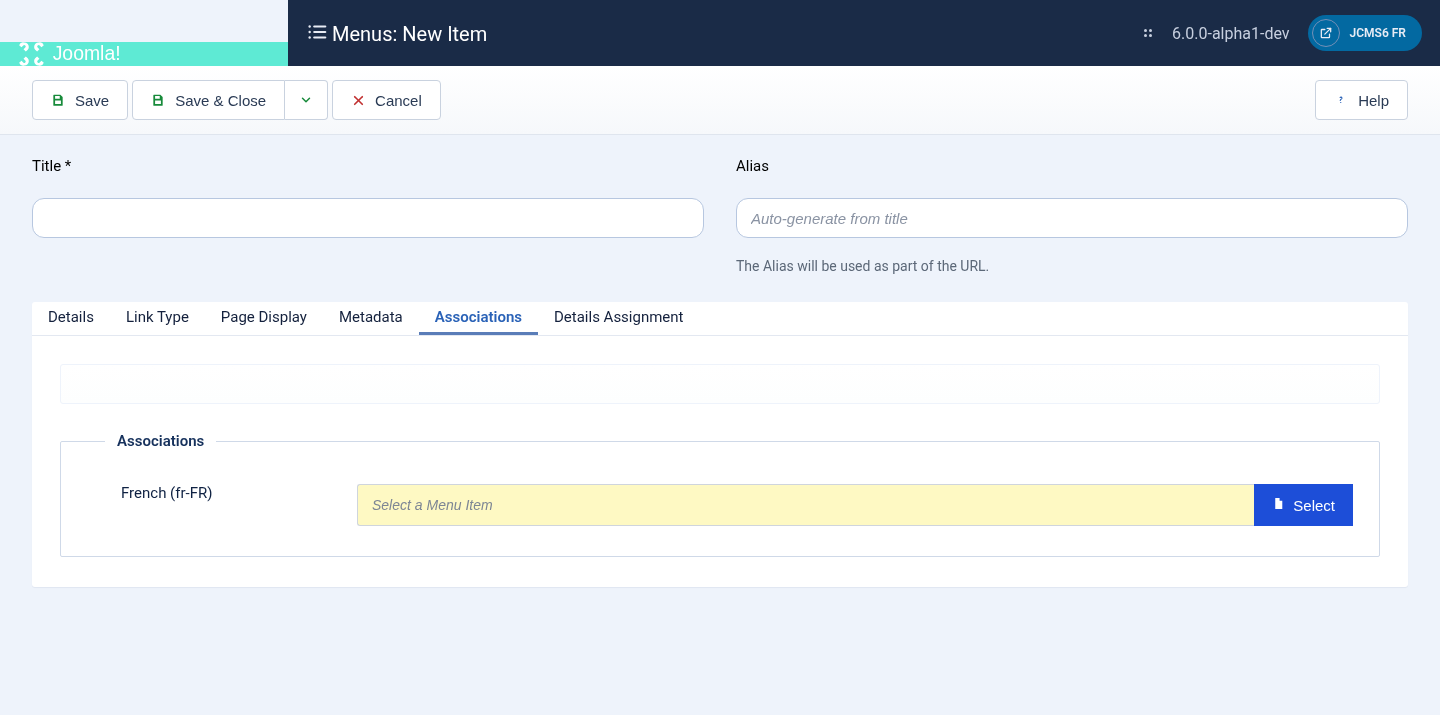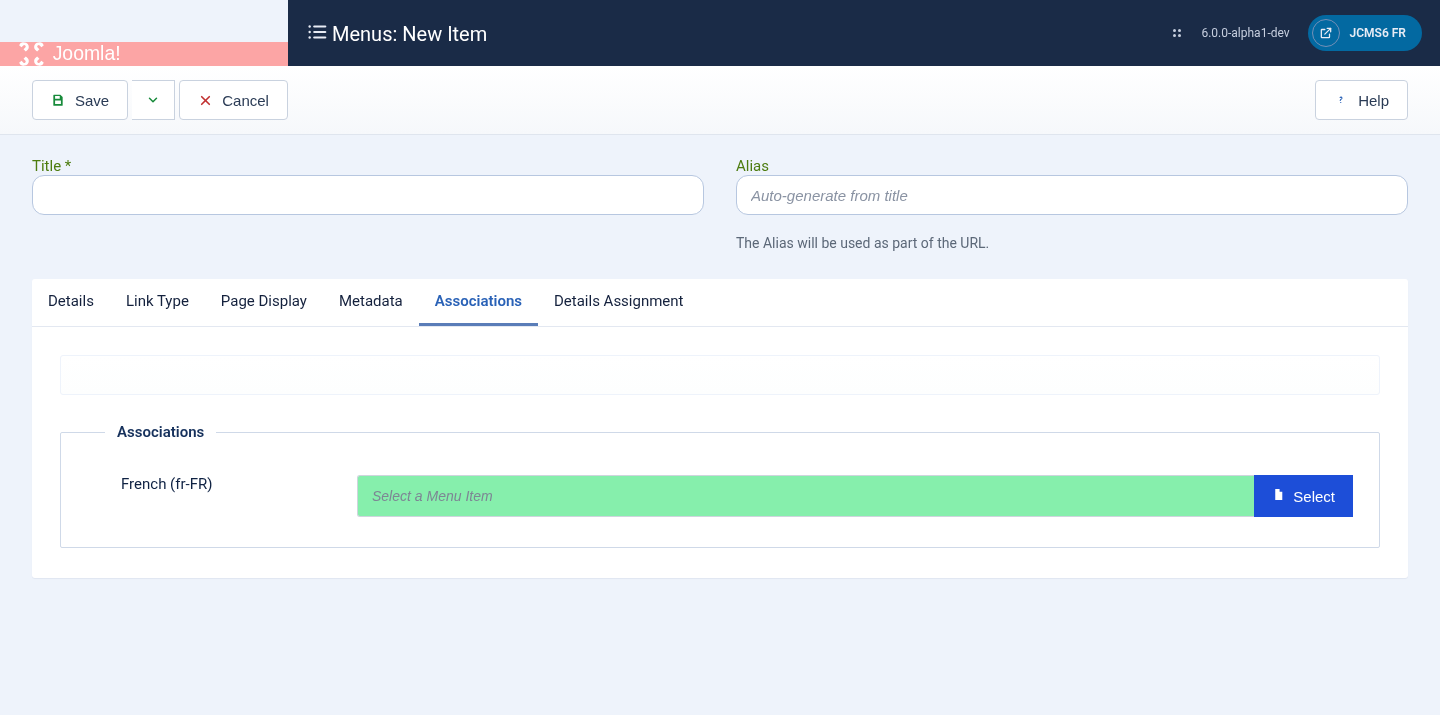--- a/index.html
+++ b/index.html
@@ -8,38 +8,38 @@
     font-family: -apple-system, BlinkMacSystemFont, "Segoe UI", Roboto, Helvetica, Arial, sans-serif;
     background: #eef3fb;
     color: #14213d;
     font-size: 14px;
   }
 
   
   .top-band { display: flex; height: 66px; }
   .brand-cell {
     width: 288px;
-    background: #fca5a5;
+    background: #5eead4;
     display: flex; align-items: center;
     padding-left: 10px;
     margin-top: 42px;
   }
   .brand-cell svg { height: 30px; }
   .page-header {
     flex: 1;
     background: #1a2b47;
     display: flex; align-items: center;
     padding: 0 18px;
     color: #fff;
     justify-content: space-between;
   }
   .page-title-wrap { display: flex; align-items: flex-end; gap: 4px; }
   .page-title { font-size: 20px; font-weight: 400; color: #fff; }
   .header-right { display: flex; align-items: center; gap: 18px; }
-  .ver-text { font-size: 12px; color: #c7cfdf; display: flex; align-items: center; gap: 18px;}
+  .ver-text { font-size: 16px; color: #c7cfdf; display: flex; align-items: center; gap: 18px;}
   .site-pill {
     display: flex; align-items: center; gap: 10px;
     background: #0369a1; color: #e8ecf5;
     border-radius: 20px;
     padding: 4px 16px 4px 4px;
     font-size: 12px; font-weight: 600;
     height: 36px;
   }
   .site-pill .circ {
     width: 28px; height: 28px; border-radius: 50%;
@@ -71,40 +71,40 @@
   .btn-group .btn.caret { border-left: none; border-top-left-radius:0; border-bottom-left-radius:0; padding: 0 14px; }
   .ic { display:inline-block; width:14px; height:14px; }
   .ic.green { color:#178a3a; }
   .ic.red { color:#c13030; }
   .ic.blue { color:#2a62b7; }
 
   
   .form-area { padding: 22px 32px 0; }
   .fields-row { display:flex; gap: 32px; }
   .fld { flex:1; }
-  .fld label { display:block; font-size: 15px; color:#4d7c0f; margin-bottom: 0; }
+  .fld label { display:block; font-size: 15px; color:#000000; margin-bottom: 23px; }
   .fld input[type=text] {
     width:100%; height:40px;
     border:1px solid #b7c7e0; border-radius:12px;
     padding: 0 14px; font-size:15px;
     background:#fff;
   }
   .fld input[type=text]::placeholder { color:#8a93a3; font-style: italic; }
   .fld .hint { margin-top:20px; font-size:14px; color:#5c6878; }
 
   
   .card {
     margin: 28px 32px 32px;
     background:#fff;
     border-radius:3px;
     box-shadow: 0 1px 1px rgba(20,40,80,.06);
   }
   .tabs { display:flex; border-bottom:1px solid #e3e8f1; }
   .tab {
-    padding: 13px 16px;
+    padding: 6px 16px;
     font-size:15px; color:#14213d;
     cursor:pointer;
     border-bottom: 3px solid transparent;
   }
   .tab.active { color:#2a62b7; font-weight:600; border-bottom-color:#5a7db8; }
   .tab-content { padding: 28px 28px 30px; }
 
   .spacer-bar {
     height: 40px;
     border:1px solid #eef3fb; border-radius:3px;
@@ -126,21 +126,21 @@
   .assoc-label {
     width: 240px; padding-left: 4px;
     color:#0f2243; font-size:15px;
   }
   .assoc-field {
     flex:1; display:flex; align-items:stretch; height:42px;
   }
   .assoc-field input {
     flex:1; border:1px solid #cfd5dd; border-right:none;
     border-radius: 3px 0 0 3px;
-    background:#86efac; padding:0 14px; font-size:14px;
+    background:#fef9c3; padding:0 14px; font-size:14px;
     color:#6a7485;
   }
   .assoc-field input::placeholder { color:#7d8694; font-style: italic; }
   .assoc-field .abtn {
     display:inline-flex; align-items:center; gap:8px;
     padding: 0 18px;
     background:#1d4ed8; color:#fff;
     font-size:15px; border:none; cursor:pointer;
   }
   .assoc-field .abtn.first { }
@@ -215,20 +215,28 @@
     <button class="btn">
       <span class="ic green">
         <svg width="14" height="14" viewBox="0 0 24 24" fill="currentColor">
             <path d="M5 3h11l4 4v14a1 1 0 0 1-1 1H5a1 1 0 0 1-1-1V4a1 1 0 0 1 1-1zm2 2v5h8V5H7zm0 8v6h10v-6H7z"></path>
           </svg>
       </span>
       <span>Save</span>
     </button>
 
     <span class="btn-group">
+      <button class="btn">
+        <span class="ic green">
+          <svg width="14" height="14" viewBox="0 0 24 24" fill="currentColor">
+              <path d="M5 3h11l4 4v14a1 1 0 0 1-1 1H5a1 1 0 0 1-1-1V4a1 1 0 0 1 1-1zm2 2v5h8V5H7zm0 8v6h10v-6H7z"></path>
+            </svg>
+        </span>
+        <span>Save &amp; Close</span>
+      </button>
       <button class="btn caret">
         <span class="ic green">
           <svg width="14" height="14" viewBox="0 0 24 24" fill="none" stroke="currentColor" stroke-width="2.5" stroke-linecap="round" stroke-linejoin="round">
               <polyline points="6 9 12 15 18 9"></polyline>
             </svg>
         </span>
       </button>
     </span>
 
     <button class="btn">

